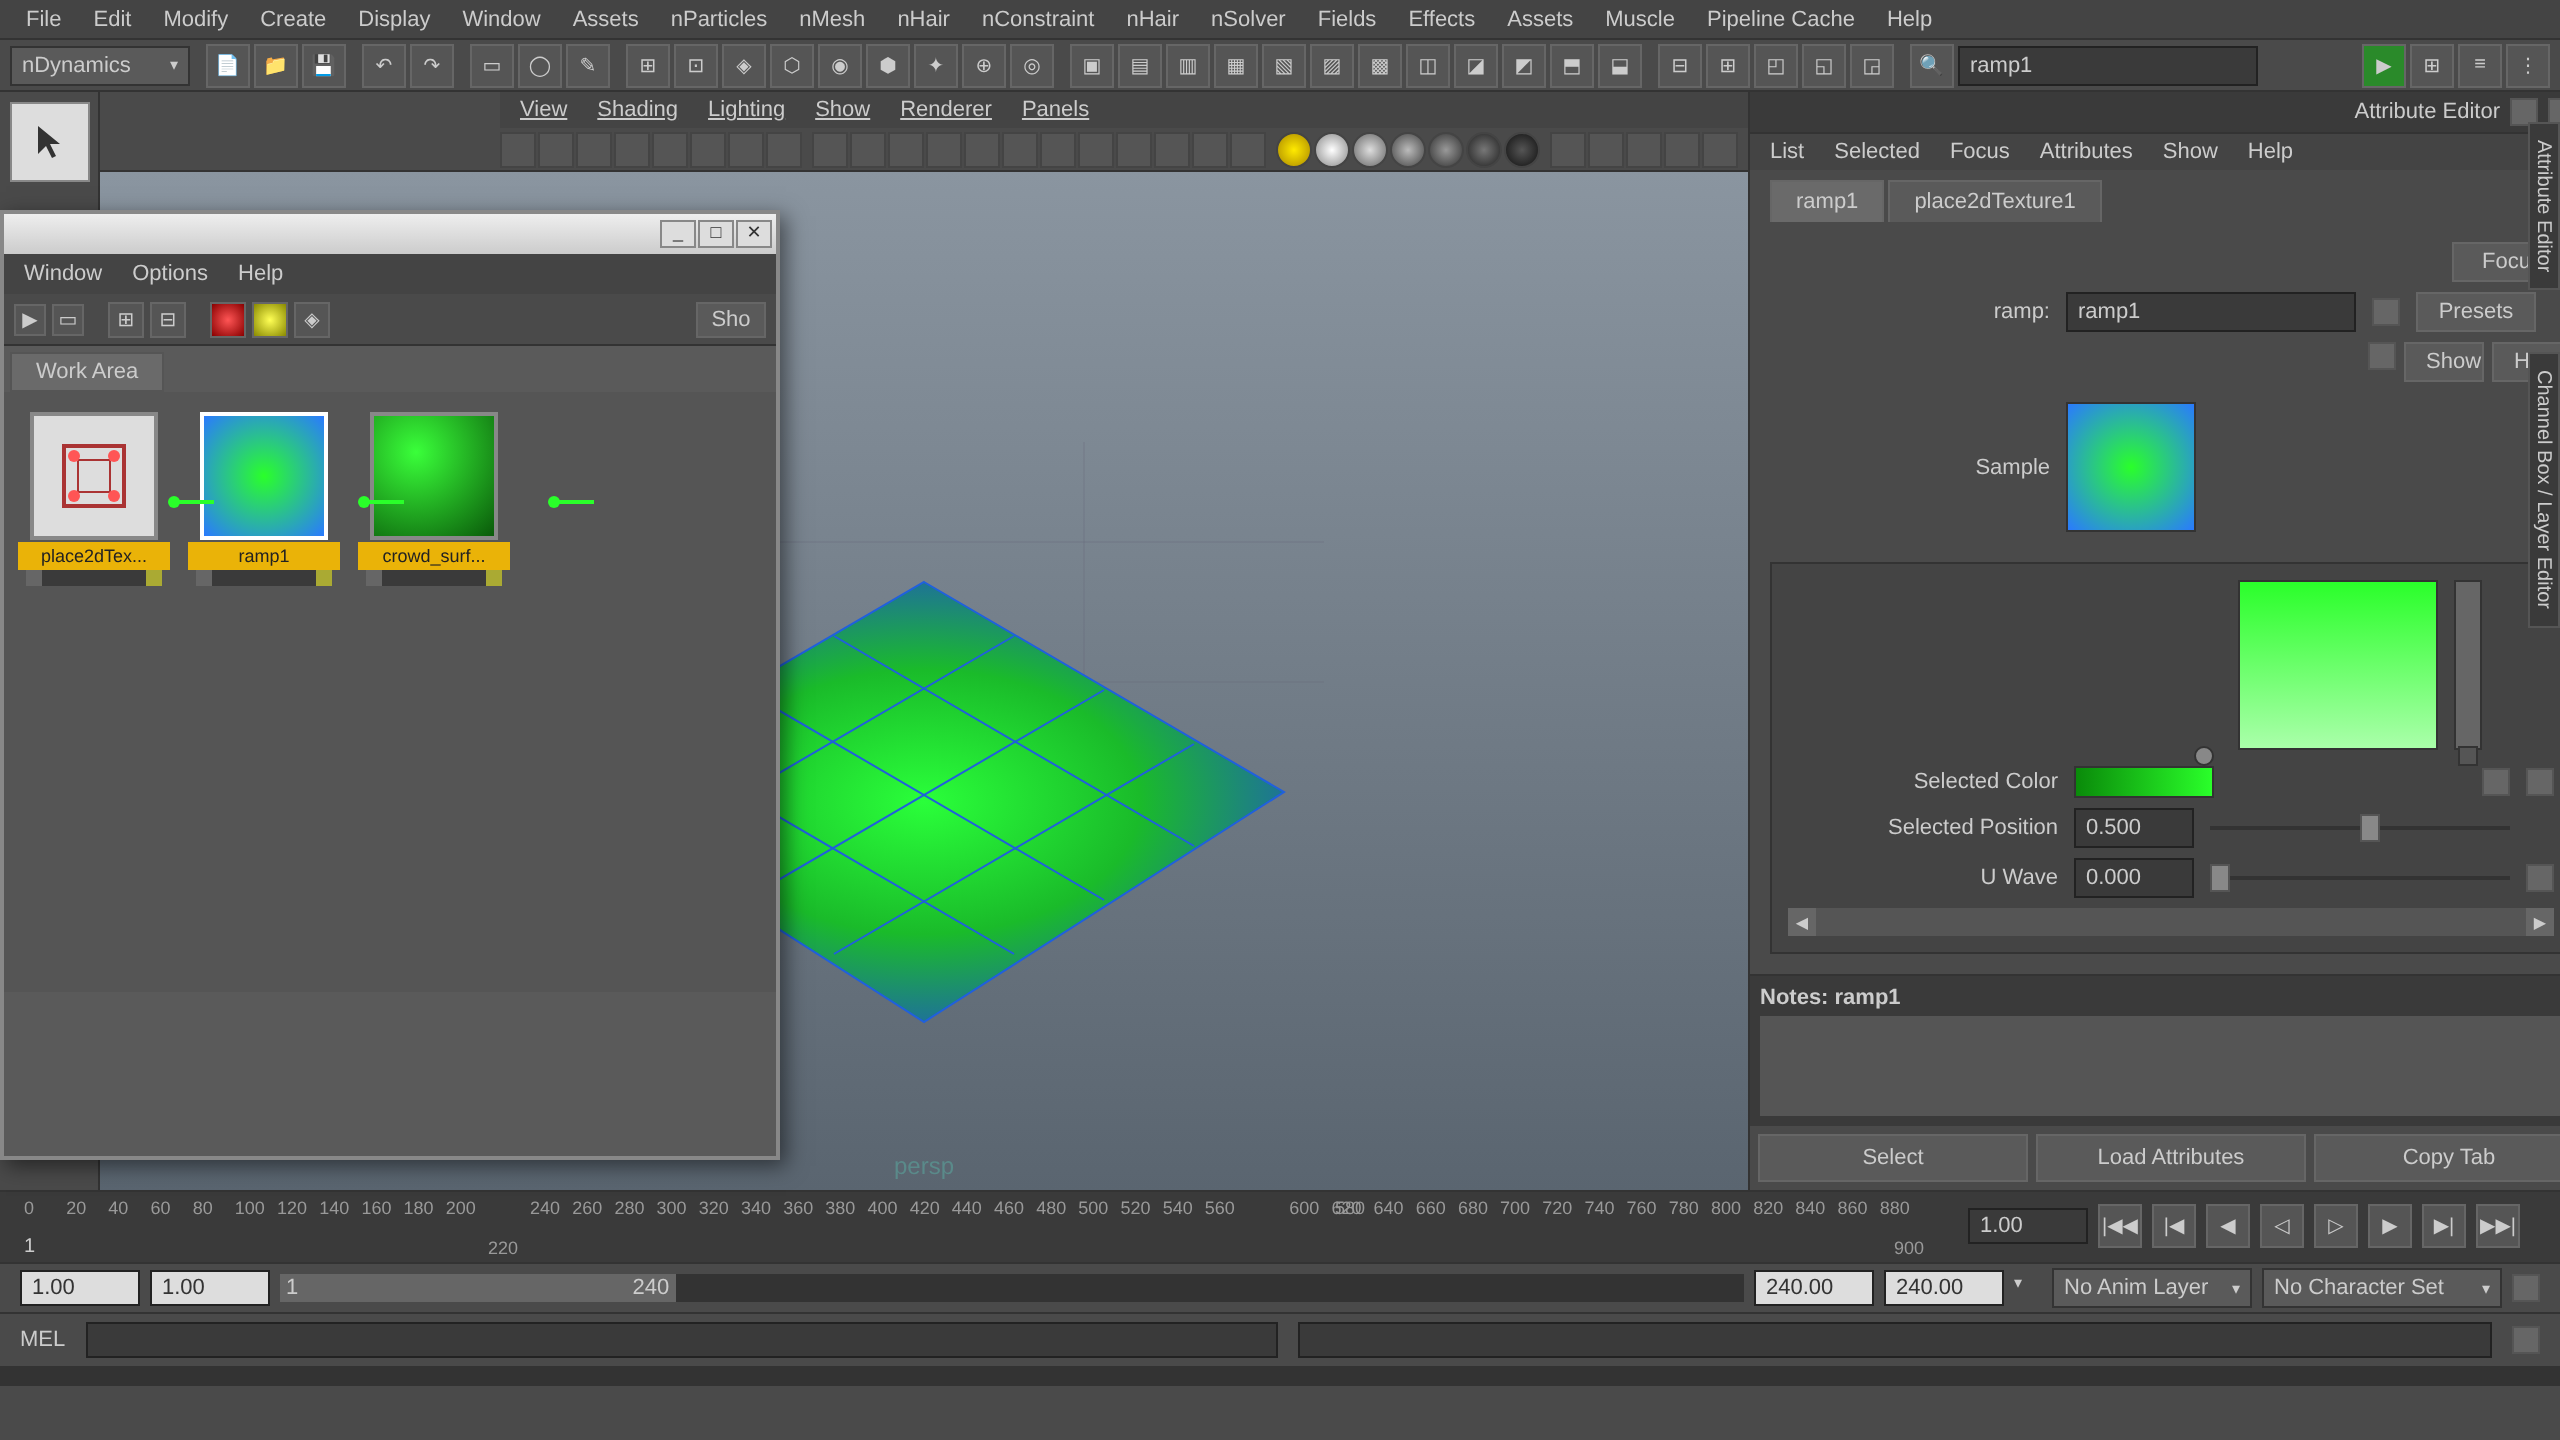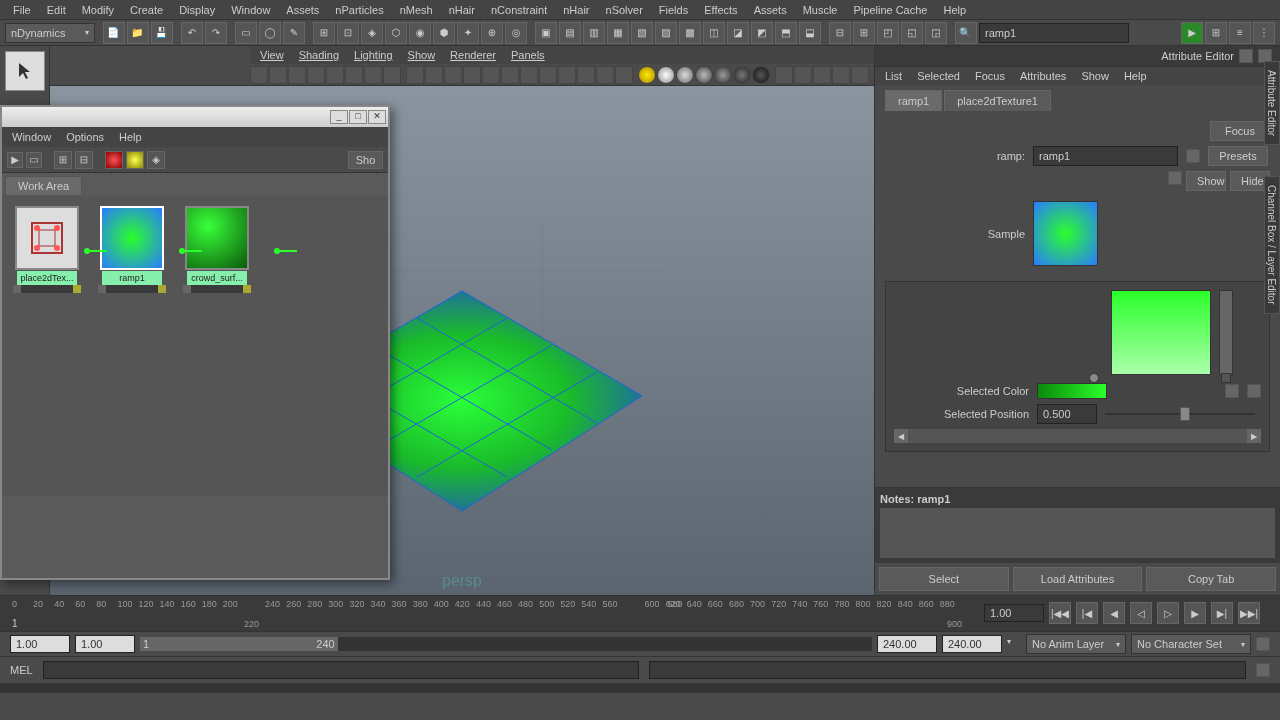--- a/index.html
+++ b/index.html
@@ -14,21 +14,21 @@
 .panel-menubar { background: #444; height: 18px; display: flex; align-items: center; padding: 0 5px; gap: 15px; }
 .main-area { display: flex; height: calc(100% - 20px - 26px - 125px); position: relative; }
 .left-tool { width: 50px; background: #4a4a4a; border-right: 1px solid #333; padding: 5px; }
 .arrow-tool { width: 40px; height: 40px; background: #ddd; border: 1px solid #888; display: flex; align-items: center; justify-content: center; font-size: 20px; color: #333; }
 .viewport-area { flex: 1; display: flex; flex-direction: column; position: relative; }
 .viewport-menus { display: flex; height: 18px; background: #444; padding: 0 10px; gap: 15px; align-items: center; }
 .viewport-toolbar { height: 22px; background: #4a4a4a; display: flex; align-items: center; gap: 1px; padding: 0 5px; border-bottom: 1px solid #333; }
 .vp-icon { width: 18px; height: 18px; background: #555; border: 1px solid #444; cursor: pointer; }
 .viewport-3d { flex: 1; background: linear-gradient(180deg, #8a95a0 0%, #5a6570 100%); position: relative; overflow: hidden; }
 .plane-grid { position: absolute; left: 50%; top: 50%; transform: translate(-50%, -50%); }
-.persp-label { position: absolute; bottom: 5px; left: 50%; transform: translateX(-50%); color: #5a8a8a; font-size: 16px; }
+.persp-label { position: absolute; bottom: 5px; left: 50%; transform: translateX(-50%); color: #5a8a8a; font-size: 12px; }
 .right-panel { width: 445px; background: #4a4a4a; border-left: 1px solid #333; display: flex; flex-direction: column; }
 .attr-title { background: #3a3a3a; padding: 3px 8px; text-align: right; font-size: 11px; border-bottom: 1px solid #333; display: flex; justify-content: flex-end; align-items: center; gap: 5px; }
 .attr-menus { display: flex; gap: 15px; padding: 3px 10px; background: #444; }
 .attr-tabs { display: flex; padding: 5px 10px 0 10px; gap: 2px; }
 .attr-tab { background: #5a5a5a; padding: 4px 12px; border: 1px solid #666; border-bottom: none; cursor: pointer; }
 .attr-tab.active { background: #6a6a6a; }
 .attr-body { flex: 1; padding: 10px; background: #4a4a4a; overflow: hidden; }
 .attr-row { display: flex; align-items: center; gap: 8px; margin-bottom: 5px; }
 .attr-label { width: 140px; text-align: right; }
 .attr-input { background: #3a3a3a; border: 1px solid #222; padding: 3px 5px; color: #ccc; width: 145px; height: 20px; }
@@ -59,21 +59,21 @@
 .hs-titlebar { height: 20px; background: linear-gradient(180deg, #eee, #ccc); display: flex; justify-content: flex-end; align-items: center; padding: 0 2px; }
 .hs-tb-btn { width: 18px; height: 14px; border: 1px solid #888; background: #ddd; text-align: center; font-size: 9px; cursor: pointer; margin-left: 1px; color: #333; }
 .hs-menus { background: #444; height: 20px; display: flex; align-items: center; gap: 15px; padding: 0 10px; }
 .hs-toolbar { height: 26px; background: #4a4a4a; display: flex; align-items: center; gap: 3px; padding: 0 5px; border-bottom: 1px solid #333; }
 .hs-tabs { display: flex; padding: 3px 3px 0 3px; }
 .hs-tab { background: #6a6a6a; padding: 3px 12px; border: 1px solid #555; }
 .hs-workarea { flex: 1; background: #555; padding: 10px; display: flex; gap: 15px; position: relative; height: 300px; }
 .node { width: 70px; display: flex; flex-direction: column; align-items: center; }
 .node-thumb { width: 64px; height: 64px; background: #333; border: 2px solid #888; }
 .node-thumb.selected { border: 2px solid #fff; }
-.node-label { background: #86efac; width: 60px; text-align: center; padding: 2px 0; font-size: 9px; margin-top: 1px; overflow:hidden; white-space:nowrap; color:#222; }
+.node-label { background: #eab308; width: 76px; text-align: center; padding: 2px 0; font-size: 9px; margin-top: 1px; overflow:hidden; white-space:nowrap; color:#222; }
 .node-ports { width: 68px; height: 8px; background: #3a3a3a; display: flex; justify-content: space-between; }
 .port { width: 8px; height: 8px; background: #666; }
 .mini-icon { width: 14px; height: 14px; background: #666; border: 1px solid #555; }
 svg { display: block; }
 </style>
 </head>
 <body>
 
 <div class="menubar">
   <span>File</span>
@@ -293,20 +293,28 @@
           <div style="flex:1"></div>
           <div class="mini-icon"></div>
           <div class="mini-icon"></div>
         </div>
         <div class="attr-row">
           <div class="attr-label" style="width:135px">Selected Position</div>
           <input class="attr-input" style="width: 60px;" value="0.500">
           <div class="slider-track">
               <div class="slider-handle" style="left:50%"></div>
             </div>
+        </div>
+        <div class="attr-row">
+          <div class="attr-label" style="width:135px">U Wave</div>
+          <input class="attr-input" style="width: 60px;" value="0.000">
+          <div class="slider-track">
+              <div class="slider-handle" style="left:0"></div>
+            </div>
+          <div class="mini-icon"></div>
         </div>
         <div style="display:flex; margin-top:5px;">
           <div style="width:14px;height:14px;background:#666;display:flex;align-items:center;justify-content:center;font-size:8px">◀</div>
           <div style="flex:1;height:14px;background:#555"></div>
           <div style="width:14px;height:14px;background:#666;display:flex;align-items:center;justify-content:center;font-size:8px">▶</div>
         </div>
       </div>
     </div>
     <div class="notes-area">
       <div style="font-weight:bold">Notes: ramp1</div>

